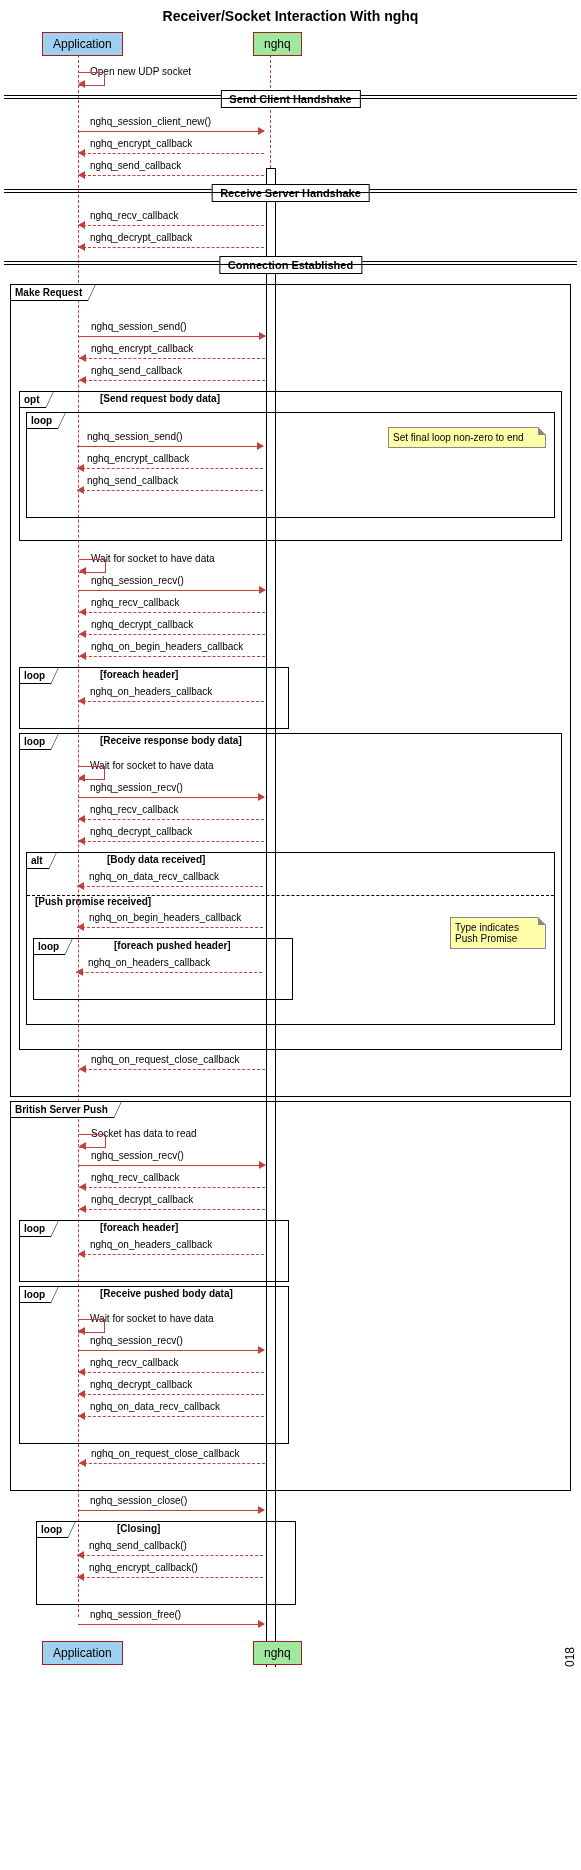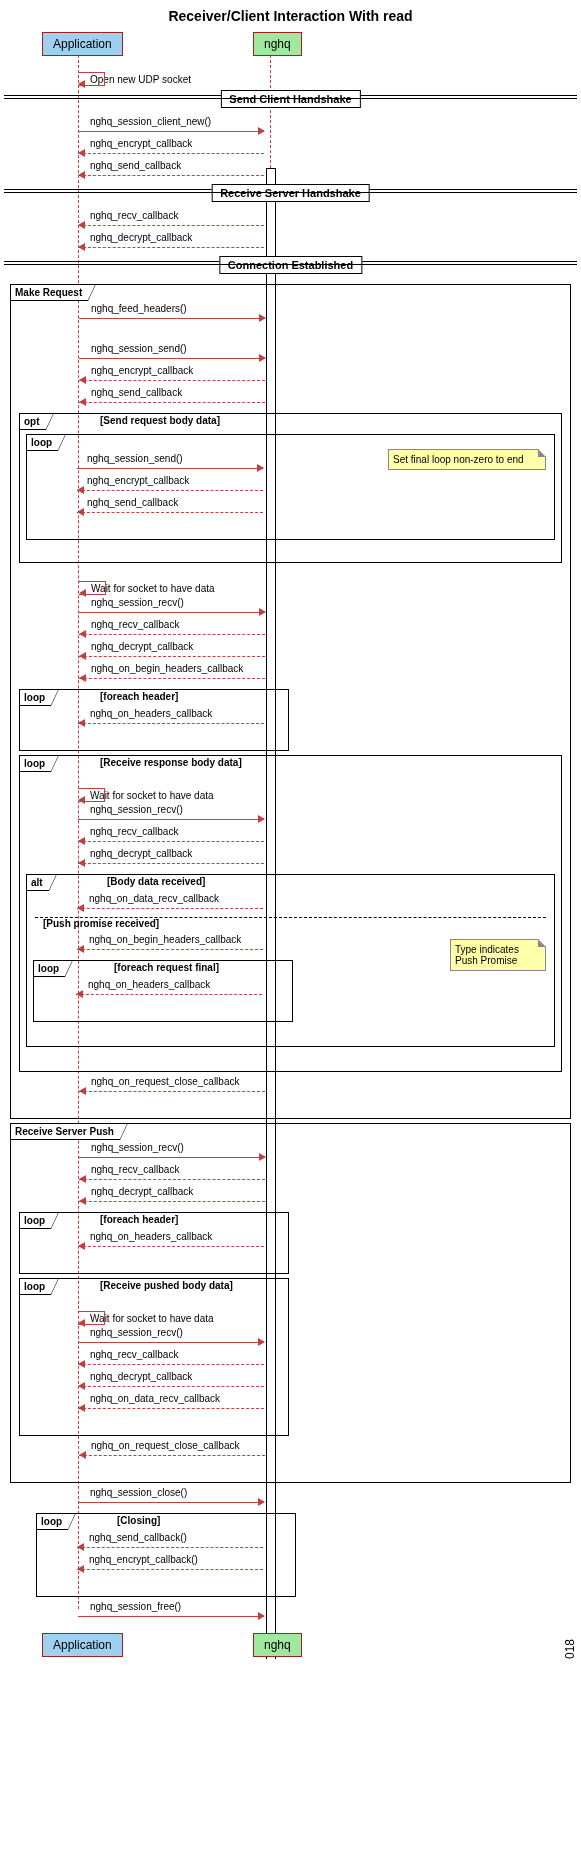--- a/index.html
+++ b/index.html
@@ -18,44 +18,44 @@
 .divider:after{top:8px}
 .divider span{position:absolute;left:50%;transform:translateX(-50%);top:0;background:#fff;border:1px solid #000;padding:2px 8px;font-weight:bold;font-size:11px}
 .msg{position:relative;height:22px}
 .msg .lbl{position:absolute;top:0;font-size:10px;white-space:nowrap}
 .msg .line{position:absolute;top:15px;height:0}
 .msg .line.solid{border-top:1px solid #c04040}
 .msg .line.ret{border-top:1px dashed #c04040}
 .arrow-r{position:absolute;top:11px;width:0;height:0;border-top:4px solid transparent;border-bottom:4px solid transparent;border-left:7px solid #c04040}
 .arrow-l{position:absolute;top:11px;width:0;height:0;border-top:4px solid transparent;border-bottom:4px solid transparent;border-right:7px solid #c04040}
 .selfmsg{position:relative;height:30px}
-.selfmsg .lbl{position:absolute;top:16px;left:90px;font-size:10px}
+.selfmsg .lbl{position:absolute;top:8px;left:90px;font-size:10px}
 .selfmsg .loop{position:absolute;left:78px;top:14px;width:26px;height:12px;border:1px solid #c04040;border-left:none}
 .selfmsg .arrow-l{position:absolute;left:78px;top:22px;width:0;height:0;border-top:4px solid transparent;border-bottom:4px solid transparent;border-right:7px solid #c04040}
 .group{border:1px solid #000;margin:2px;position:relative;padding-bottom:20px}
 .group.outer{margin:4px 10px 4px 10px}
 .group-tab{position:absolute;left:-1px;top:-1px;background:#fff;border:1px solid #000;border-right:none;padding:2px 6px 2px 4px;font-weight:bold;font-size:10px}
 .group-tab:after{content:"";position:absolute;right:-8px;top:-1px;width:0;height:0;border-top:0 solid transparent;border-bottom:17px solid transparent;border-left:8px solid #000}
 .group-tab:before{content:"";position:absolute;right:-7px;top:0;width:0;height:0;border-top:0 solid transparent;border-bottom:15px solid transparent;border-left:7px solid #fff;z-index:1}
 .group-title{position:absolute;top:1px;left:80px;font-weight:bold;font-size:10px}
 .group-body{padding-top:18px}
-.alt-div{border-top:1px dashed #000;margin:2px 8px;position:relative;height:14px}
+.alt-div{border-top:1px dashed #000;margin:2px 0;position:relative;height:14px}
 .alt-label{position:absolute;left:8px;top:0;font-weight:bold;font-size:10px}
 .note{position:absolute;background:#ffffaa;border:1px solid #888;font-size:10px;padding:4px;width:120px}
 .note:after{content:"";position:absolute;right:-1px;top:-1px;width:0;height:0;border-style:solid;border-width:0 8px 8px 0;border-color:transparent #fff transparent transparent}
 .note:before{content:"";position:absolute;right:-1px;top:-1px;width:0;height:0;border-style:solid;border-width:8px 0 0 8px;border-color:transparent transparent transparent #888;z-index:1}
 .copyright{position:absolute;right:4px;bottom:20px;transform:rotate(-90deg);transform-origin:right bottom;font-size:12px;white-space:nowrap}
 </style>
 </head>
 <body>
 
 <div class="lifeline app"></div>
 <div class="lifeline nghq"></div>
 
-<div class="title">Receiver/Client Interaction With read</div>
+<div class="title">Receiver/Socket Interaction With nghq</div>
 
 <div class="actors">
  <div class="actor app">Application</div>
  <div class="actor nghq">nghq</div>
 </div>
 
 <div class="selfmsg">
  <div class="lbl">Open new UDP socket</div>
  <div class="loop"></div>
     <div class="arrow-l"></div>
@@ -97,25 +97,20 @@
     <div class="arrow-l" style="left:78px"></div>
 </div>
 
 <div class="divider">
     <span>Connection Established</span>
   </div>
 
 <div class="group outer">
  <div class="group-tab">Make Request</div>
  <div class="group-body">
-  <div class="msg">
-        <div class="lbl" style="left:80px">nghq_feed_headers()</div>
-        <div class="line solid" style="left:68px;width:186px"></div>
-        <div class="arrow-r" style="left:248px"></div>
-      </div>
   <div style="height:18px"></div>
   <div class="msg">
         <div class="lbl" style="left:80px">nghq_session_send()</div>
         <div class="line solid" style="left:68px;width:186px"></div>
         <div class="arrow-r" style="left:248px"></div>
       </div>
   <div class="msg">
         <div class="lbl" style="left:80px">nghq_encrypt_callback</div>
         <div class="line ret" style="left:68px;width:186px"></div>
         <div class="arrow-l" style="left:68px"></div>
@@ -230,21 +225,21 @@
                 <div class="alt-label">[Push promise received]</div>
               </div>
       <div class="note" style="right:8px;top:64px;width:86px">Type indicates Push Promise</div>
       <div class="msg">
                 <div class="lbl" style="left:62px">nghq_on_begin_headers_callback</div>
                 <div class="line ret" style="left:50px;width:186px"></div>
                 <div class="arrow-l" style="left:50px"></div>
               </div>
       <div class="group" style="margin:4px 6px;width:258px">
        <div class="group-tab">loop</div>
-       <div class="group-title">[foreach request final]</div>
+       <div class="group-title">[foreach pushed header]</div>
        <div class="group-body">
         <div class="msg">
                     <div class="lbl" style="left:54px">nghq_on_headers_callback</div>
                     <div class="line ret" style="left:42px;width:186px"></div>
                     <div class="arrow-l" style="left:42px"></div>
                   </div>
        </div>
       </div>
      </div>
     </div>
@@ -253,22 +248,27 @@
 
   <div class="msg">
         <div class="lbl" style="left:80px">nghq_on_request_close_callback</div>
         <div class="line ret" style="left:68px;width:186px"></div>
         <div class="arrow-l" style="left:68px"></div>
       </div>
  </div>
 </div>
 
 <div class="group outer">
- <div class="group-tab">Receive Server Push</div>
+ <div class="group-tab">British Server Push</div>
  <div class="group-body">
+  <div class="selfmsg">
+        <div class="lbl" style="left:80px">Socket has data to read</div>
+        <div class="loop" style="left:68px"></div>
+        <div class="arrow-l" style="left:68px"></div>
+      </div>
   <div class="msg">
         <div class="lbl" style="left:80px">nghq_session_recv()</div>
         <div class="line solid" style="left:68px;width:186px"></div>
         <div class="arrow-r" style="left:248px"></div>
       </div>
   <div class="msg">
         <div class="lbl" style="left:80px">nghq_recv_callback</div>
         <div class="line ret" style="left:68px;width:186px"></div>
         <div class="arrow-l" style="left:68px"></div>
       </div>

